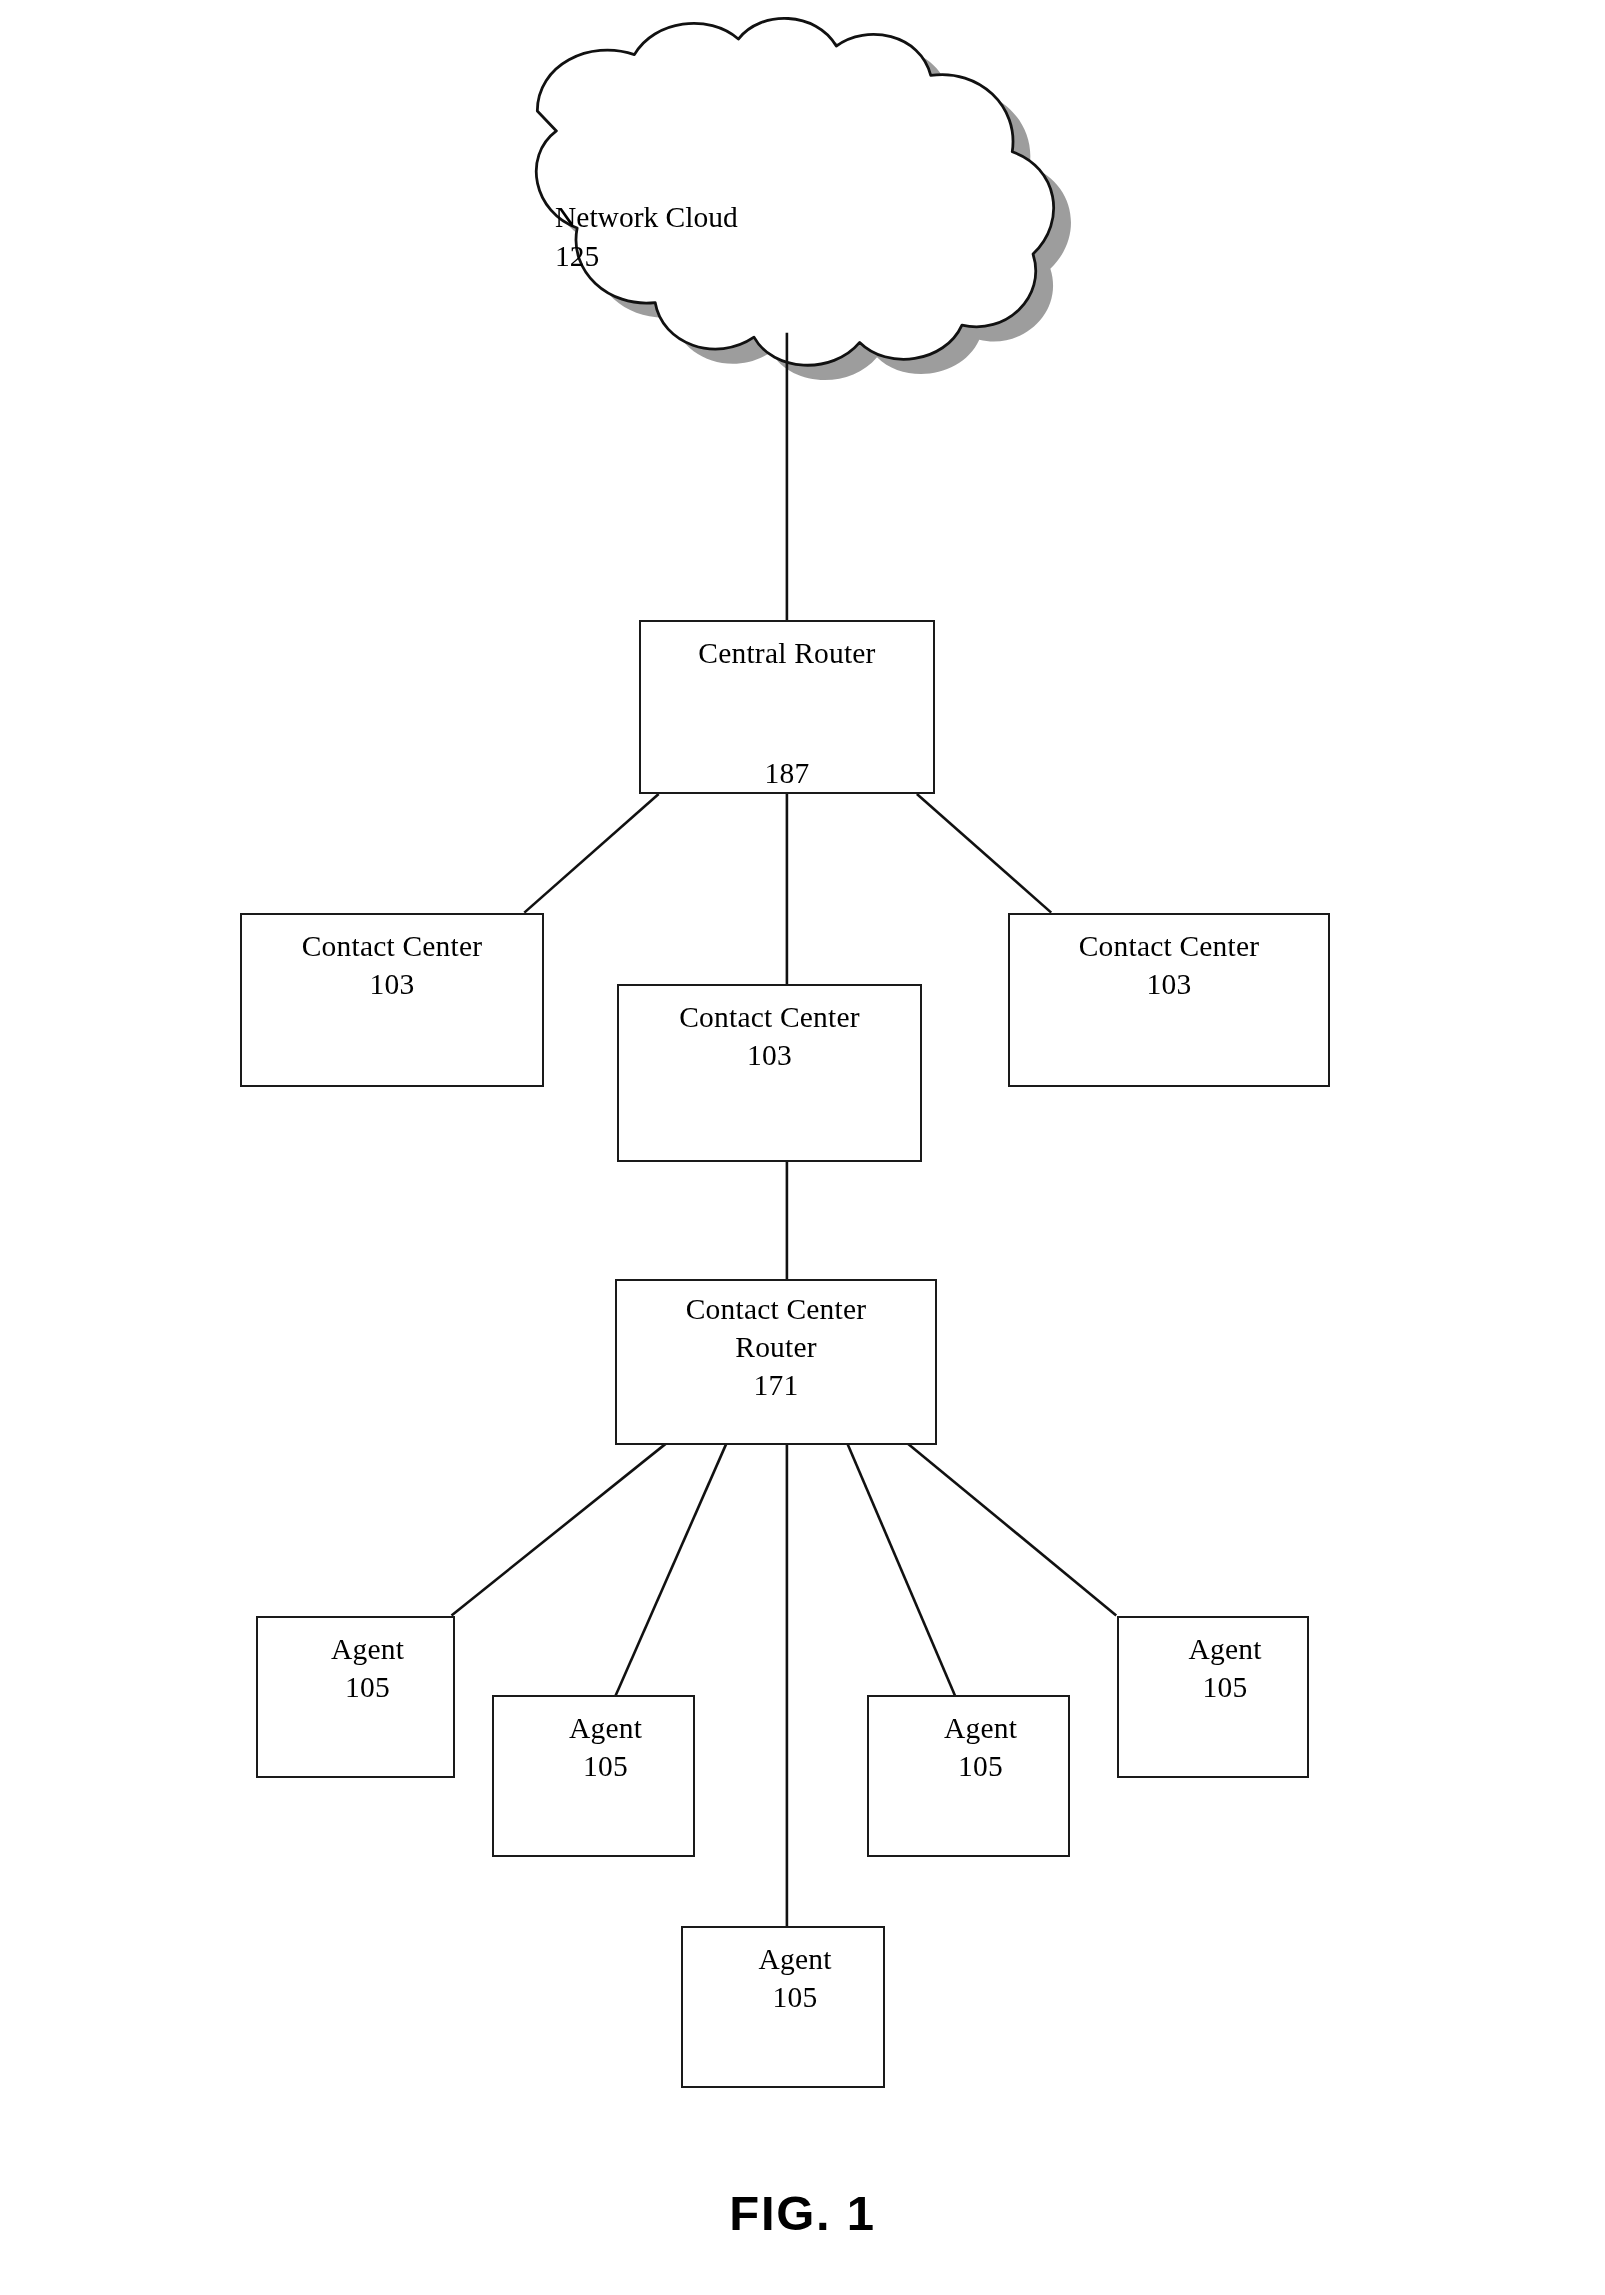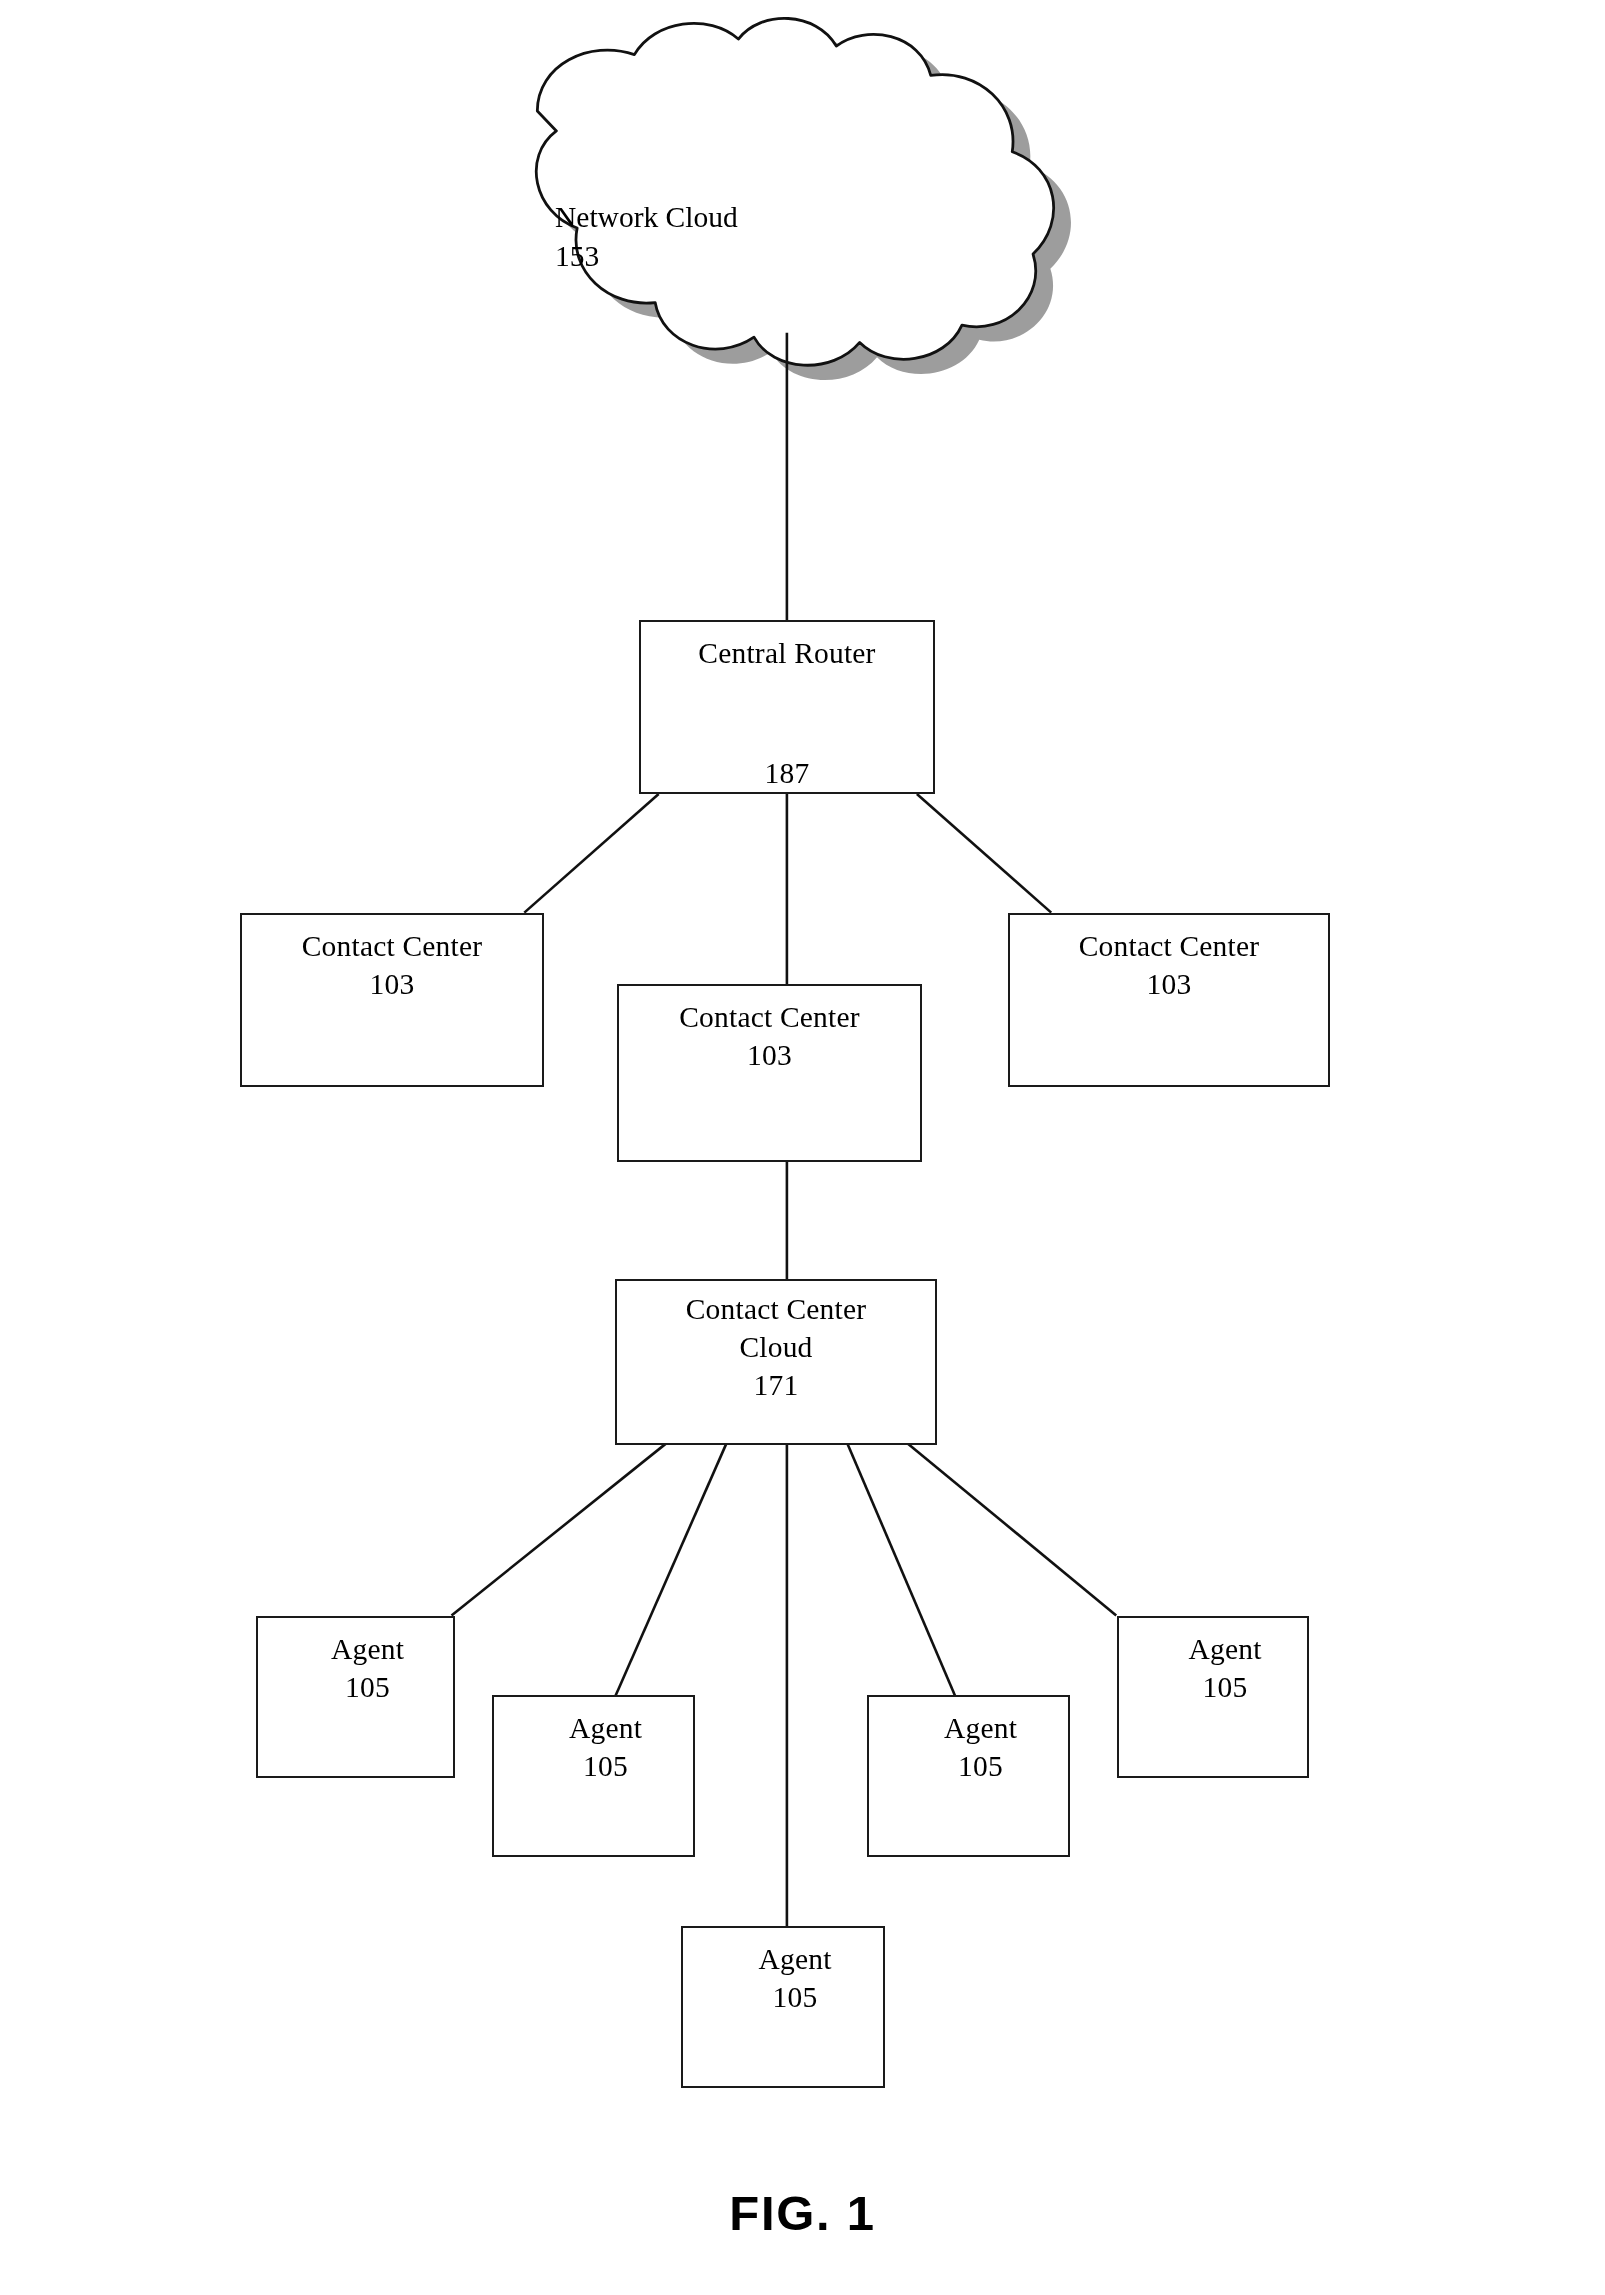--- a/index.html
+++ b/index.html
@@ -121,21 +121,21 @@
 
     <line x1="768" y1="1666" x2="521" y2="1864" stroke="#111111" stroke-width="3"></line>
     <line x1="838" y1="1666" x2="700" y2="1980" stroke="#111111" stroke-width="3"></line>
     <line x1="908" y1="1666" x2="908" y2="2224" stroke="#111111" stroke-width="3"></line>
     <line x1="978" y1="1666" x2="1112" y2="1980" stroke="#111111" stroke-width="3"></line>
     <line x1="1048" y1="1666" x2="1288" y2="1864" stroke="#111111" stroke-width="3"></line>
   </svg>
 
   <div class="cloud-label" style="left:555px; top:198px; width:468px;">
     <span class="node-title">Network Cloud</span>
-    <span class="node-ref">153</span>
+    <span class="node-ref">125</span>
   </div>
 
   <div class="node-box size-router" style="left:639px; top:620px; width:296px; height:174px;justify-content:space-between;">
     <span class="node-title">Central Router</span>
     <span class="node-ref">187</span>
   </div>
 
   <div class="node-box size-center" style="left:240px; top:913px; width:304px; height:174px;">
     <span class="node-title">Contact Center</span>
     <span class="node-ref">103</span>
@@ -146,21 +146,21 @@
     <span class="node-ref">103</span>
   </div>
 
   <div class="node-box size-center" style="left:1008px; top:913px; width:322px; height:174px;">
     <span class="node-title">Contact Center</span>
     <span class="node-ref">103</span>
   </div>
 
   <div class="node-box size-router" style="left:615px; top:1279px; width:322px; height:166px; padding-top:8.7px;">
     <span class="node-title">Contact Center</span>
-    <span class="node-title">Cloud</span>
+    <span class="node-title">Router</span>
     <span class="node-ref">171</span>
   </div>
 
   <div class="node-box size-agent" style="left:256px; top:1616px; width:199px; height:162px;">
     <span class="node-title">Agent</span>
     <span class="node-ref">105</span>
   </div>
 
   <div class="node-box size-agent" style="left:492px; top:1695px; width:203px; height:162px;">
     <span class="node-title">Agent</span>

